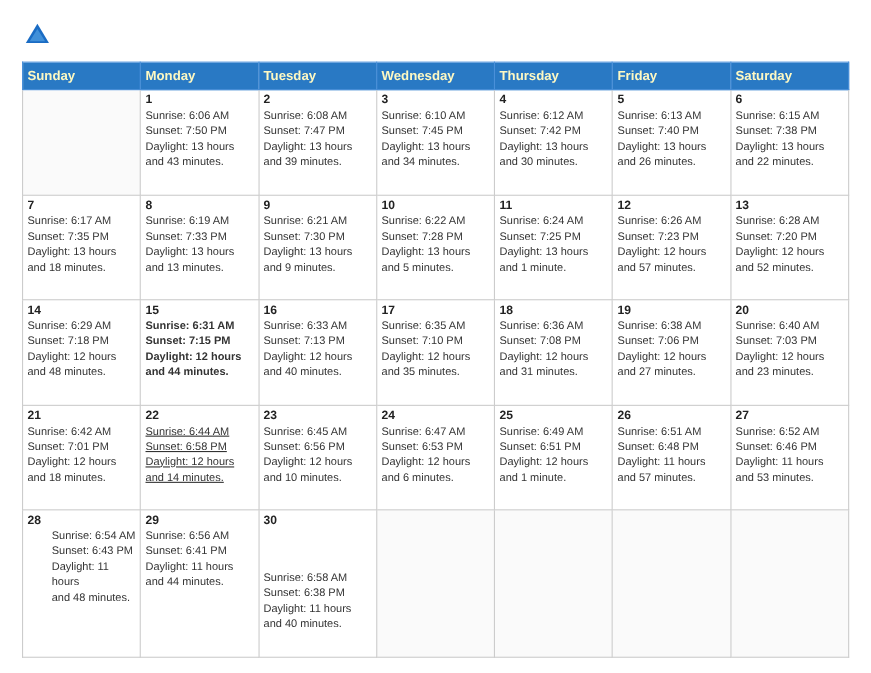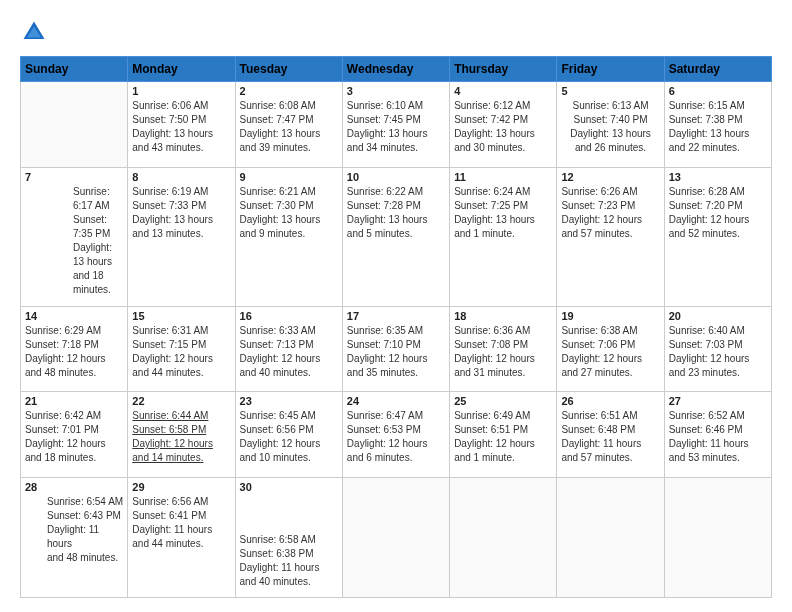--- a/index.html
+++ b/index.html
@@ -62,21 +62,21 @@
     }
     .calendar {
       flex: 1;
       border: 1px solid #ccc;
       border-collapse: collapse;
       width: 100%;
       table-layout: fixed;
     }
     .calendar th {
       background-color: #2979c4;
-      color: #000000;
+      color: #fef9c3;
       font-size: 12px;
       font-weight: bold;
       padding: 5px 4px;
       border: 1px solid #4a90d9;
       text-align: left;
     }
     .calendar td {
       border: 1px solid #ccc;
       vertical-align: top;
       padding: 3px 4px;
@@ -160,37 +160,37 @@
           </td>
           <td>
             <span class="day-number">4</span>
             <div class="day-info" style="white-space: pre-line;">Sunrise: 6:12 AM
 Sunset: 7:42 PM
 Daylight: 13 hours
 and 30 minutes.</div>
           </td>
           <td>
             <span class="day-number">5</span>
-            <div class="day-info" style="white-space: pre-line; text-align: center;">Sunrise: 6:13 AM
+            <div class="day-info" style="white-space: pre-line;">Sunrise: 6:13 AM
 Sunset: 7:40 PM
 Daylight: 13 hours
 and 26 minutes.</div>
           </td>
           <td>
             <span class="day-number">6</span>
             <div class="day-info" style="white-space: pre-line;">Sunrise: 6:15 AM
 Sunset: 7:38 PM
 Daylight: 13 hours
 and 22 minutes.</div>
           </td>
         </tr>
         <tr>
           <td>
             <span class="day-number">7</span>
-            <div class="day-info" style="white-space: pre-line; margin-left: 48px;">Sunrise: 6:17 AM
+            <div class="day-info" style="white-space: pre-line;">Sunrise: 6:17 AM
 Sunset: 7:35 PM
 Daylight: 13 hours
 and 18 minutes.</div>
           </td>
           <td>
             <span class="day-number">8</span>
             <div class="day-info" style="white-space: pre-line;">Sunrise: 6:19 AM
 Sunset: 7:33 PM
 Daylight: 13 hours
 and 13 minutes.</div>
@@ -234,21 +234,21 @@
         <tr>
           <td>
             <span class="day-number">14</span>
             <div class="day-info" style="white-space: pre-line;">Sunrise: 6:29 AM
 Sunset: 7:18 PM
 Daylight: 12 hours
 and 48 minutes.</div>
           </td>
           <td>
             <span class="day-number">15</span>
-            <div class="day-info" style="white-space: pre-line;">Sunrise: 6:31 AM
+            <div class="day-info" style="white-space: pre-line; font-weight: bold;">Sunrise: 6:31 AM
 Sunset: 7:15 PM
 Daylight: 12 hours
 and 44 minutes.</div>
           </td>
           <td>
             <span class="day-number">16</span>
             <div class="day-info" style="white-space: pre-line;">Sunrise: 6:33 AM
 Sunset: 7:13 PM
 Daylight: 12 hours
 and 40 minutes.</div>

